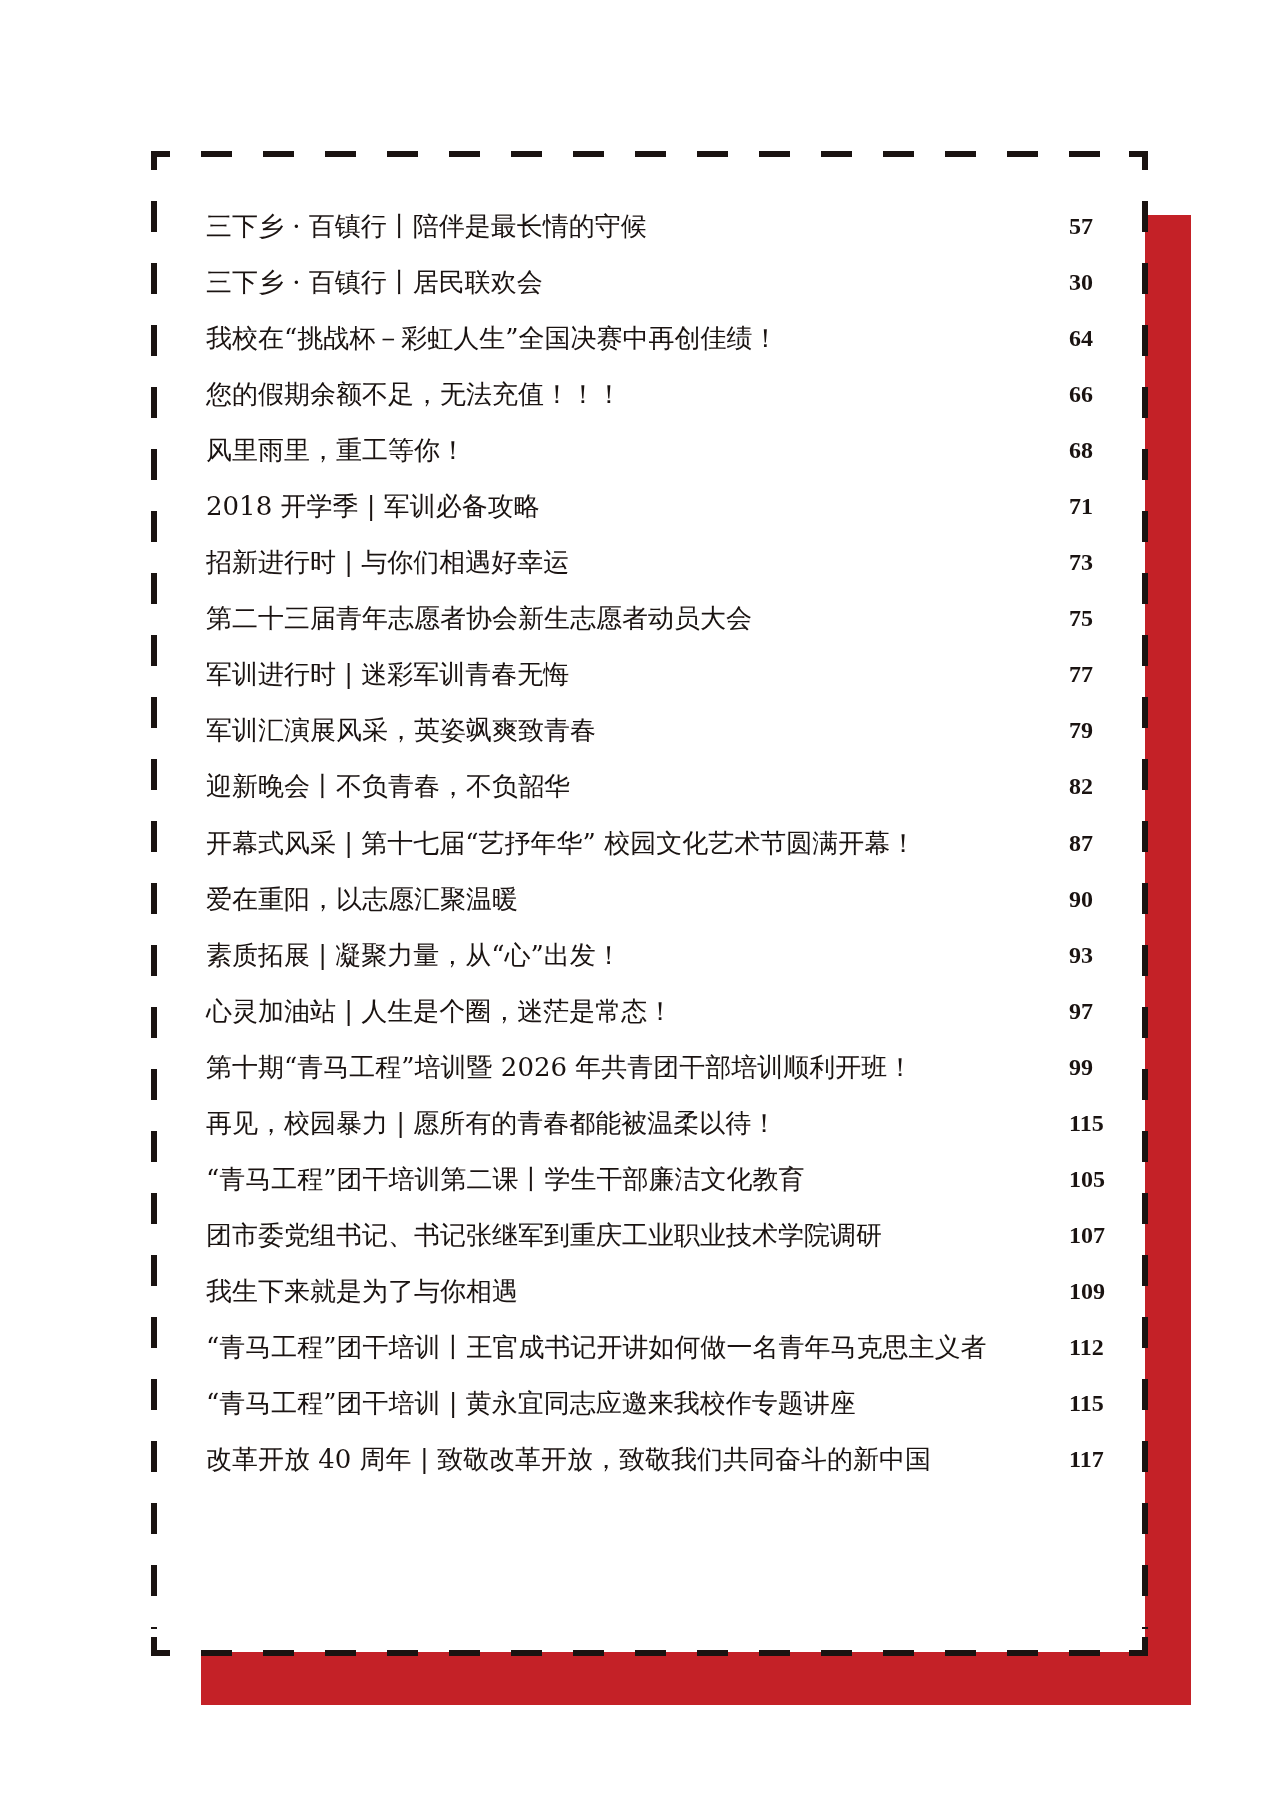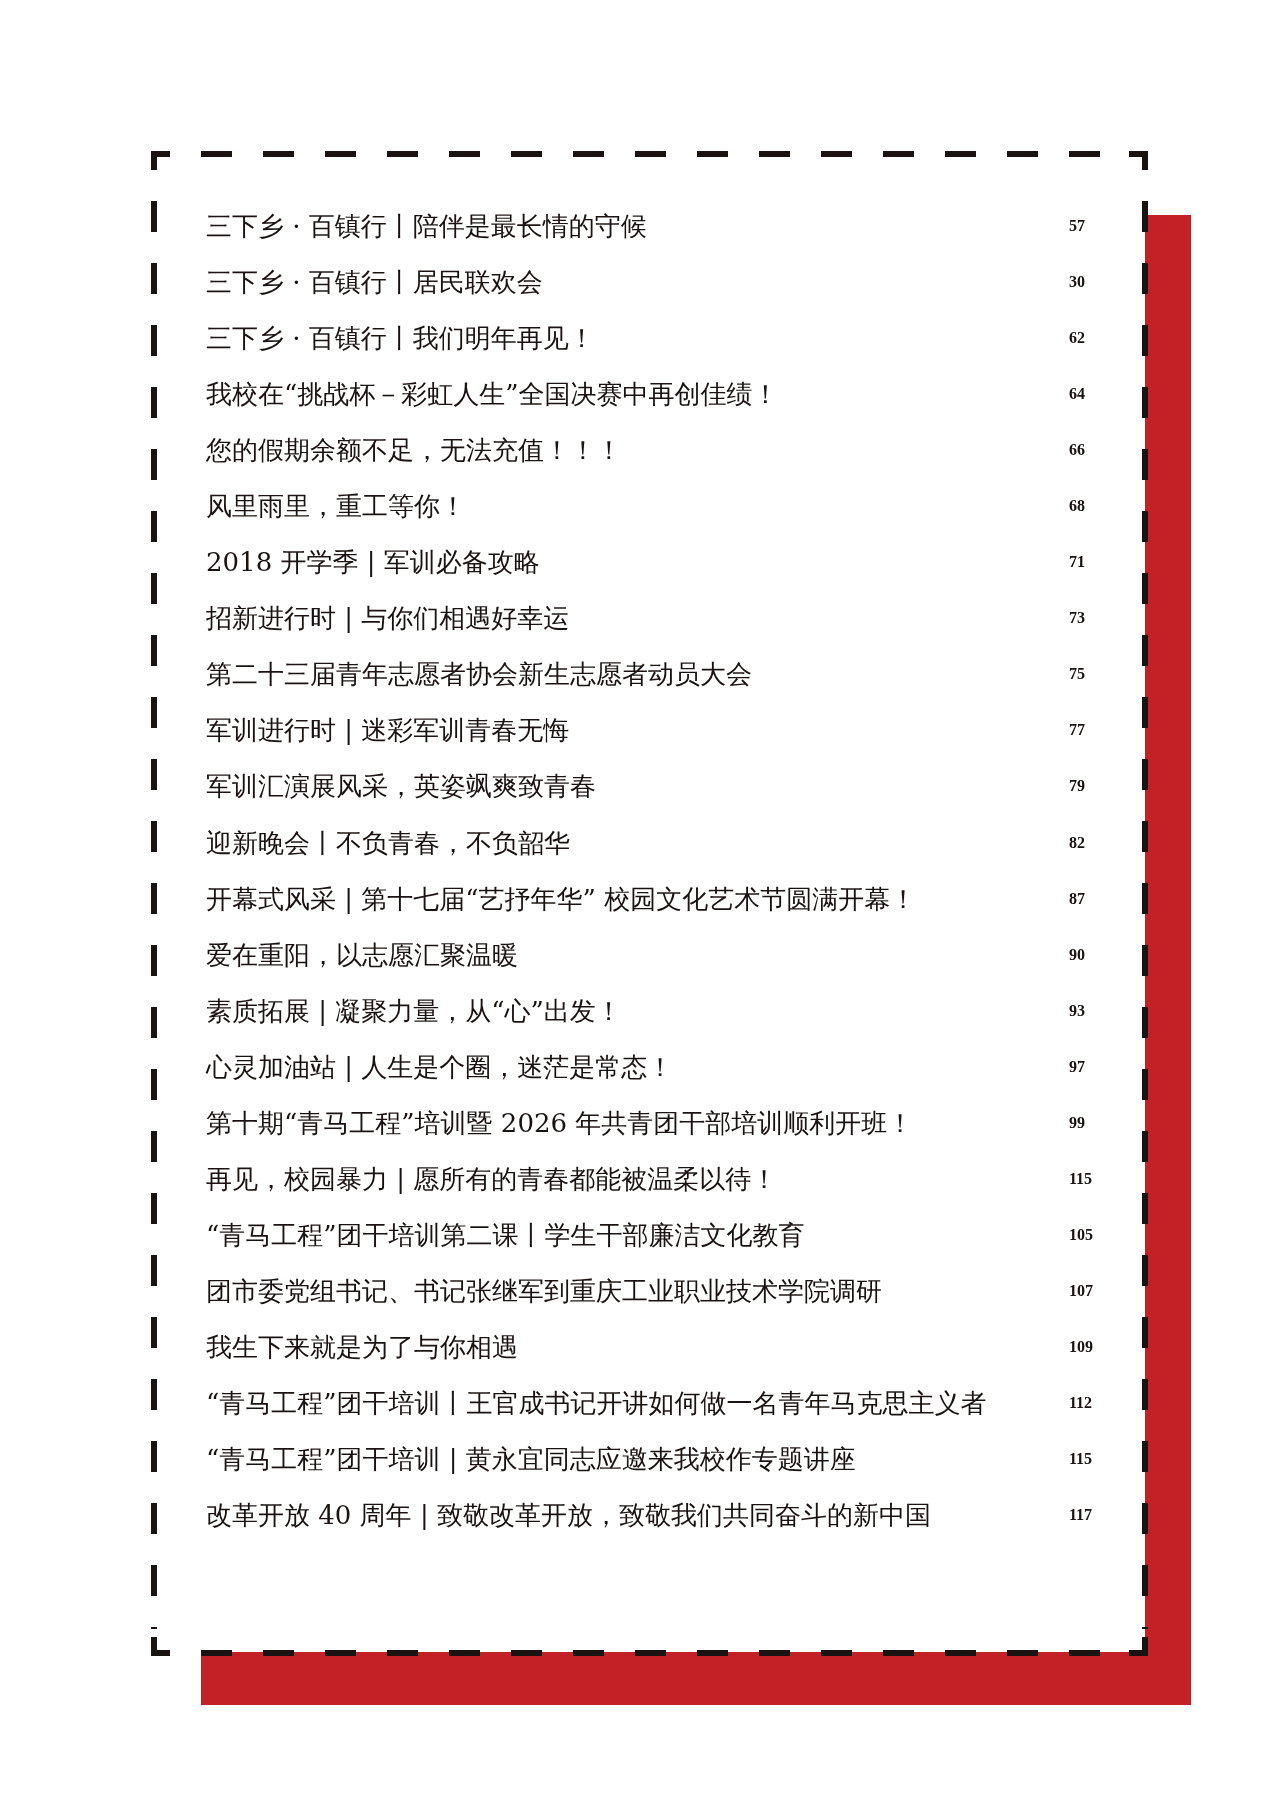--- a/index.html
+++ b/index.html
@@ -98,21 +98,21 @@
       line-height: 40px;
       white-space: nowrap;
       letter-spacing: 0px;
       font-family: "DejaVu Serif", "Liberation Serif", serif;
       color: #1a1311;
     }
     .toc-page {
       position: absolute;
       left: 863px;
       top: 8px;
-      font-size: 16px;
+      font-size: 24px;
       line-height: 40px;
       font-weight: bold;
       font-family: "Liberation Serif", "DejaVu Serif", serif;
       color: #1a1311;
     }
   </style>
 </head>
 <body>
 
 <div class="red-shadow red-right"></div>
@@ -131,24 +131,20 @@
 <ul class="toc">
   <li class="toc-row">
       <span class="toc-title">三下乡 · 百镇行丨陪伴是最长情的守候</span>
       <span class="toc-page">57</span>
     </li>
   <li class="toc-row">
       <span class="toc-title">三下乡 · 百镇行丨居民联欢会</span>
       <span class="toc-page">30</span>
     </li>
   <li class="toc-row">
-      <span class="toc-title">三下乡 · 百镇行丨我们明年再见！</span>
-      <span class="toc-page">62</span>
-    </li>
-  <li class="toc-row">
       <span class="toc-title">我校在“挑战杯－彩虹人生”全国决赛中再创佳绩！</span>
       <span class="toc-page">64</span>
     </li>
   <li class="toc-row">
       <span class="toc-title">您的假期余额不足，无法充值！！！</span>
       <span class="toc-page">66</span>
     </li>
   <li class="toc-row">
       <span class="toc-title">风里雨里，重工等你！</span>
       <span class="toc-page">68</span>

